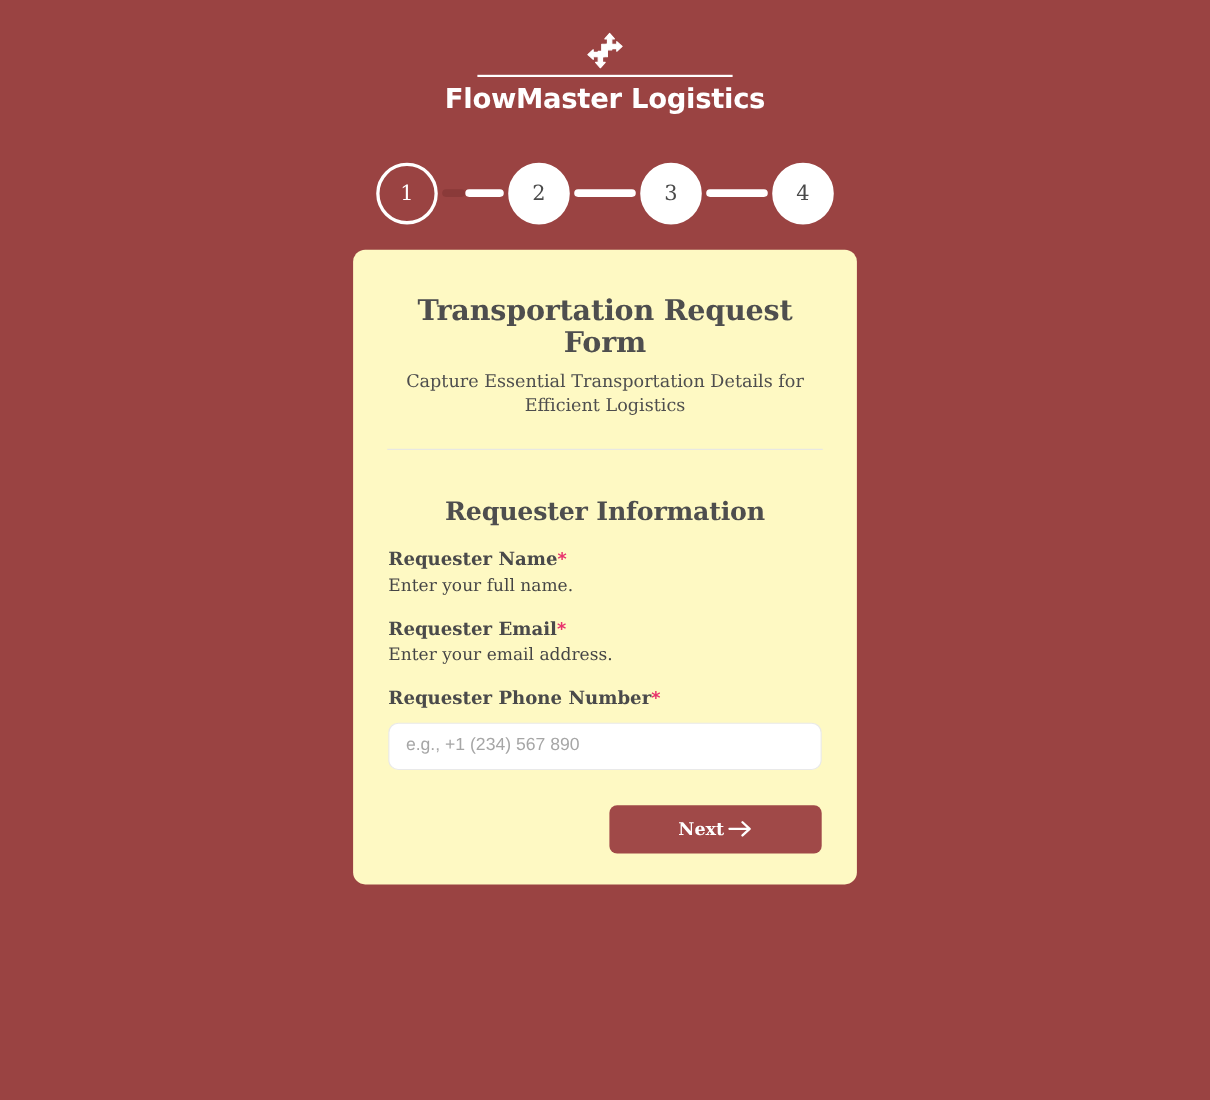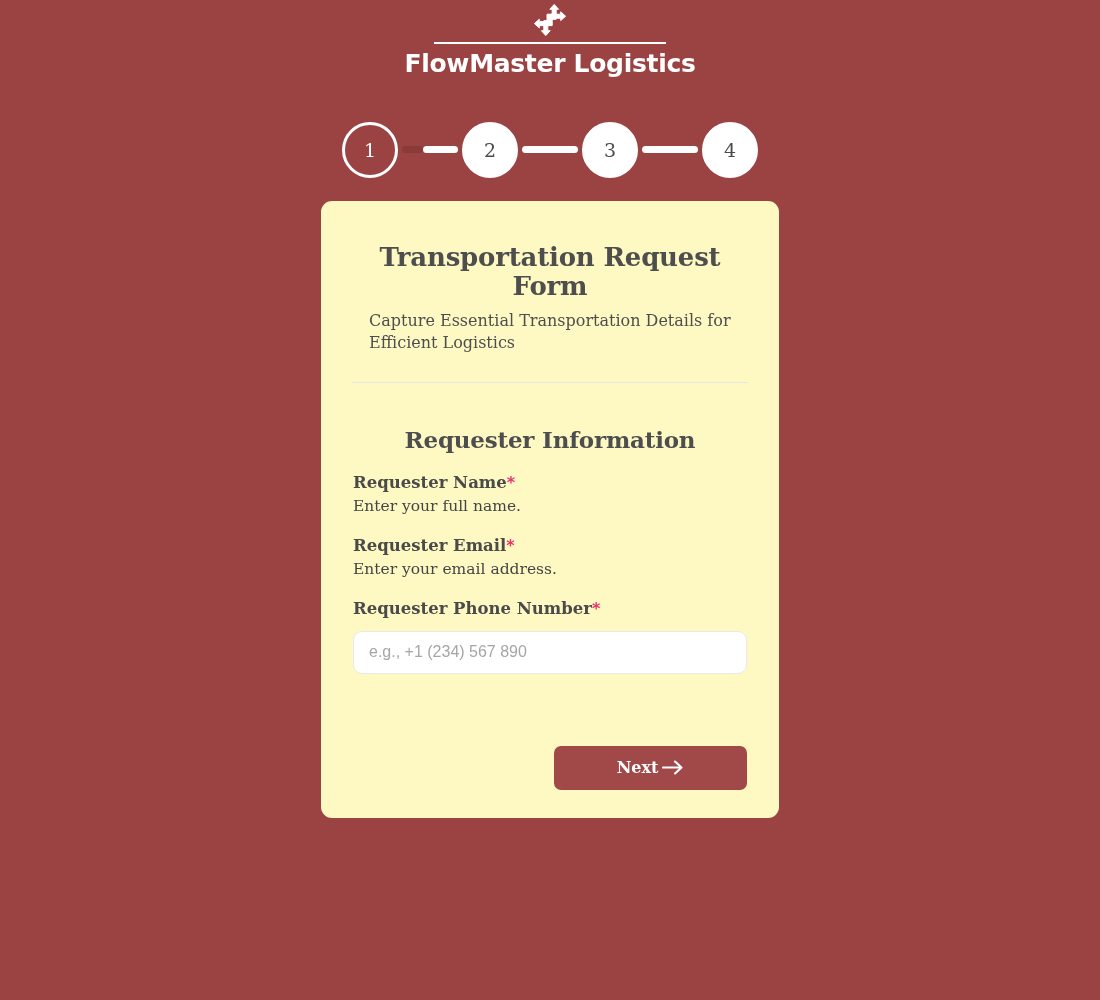--- a/index.html
+++ b/index.html
@@ -13,20 +13,21 @@
 
   body {
     background: #9a4342;
     font-family: "Liberation Sans", sans-serif;
     -webkit-font-smoothing: antialiased;
   }
 
   
   .brand {
     width: 100%;
+    padding-top: 26px;
     display: flex;
     flex-direction: column;
     align-items: center;
   }
 
   .brand-icon {
     width: 40px;
     height: 40px;
     display: block;
     margin-bottom: 2px;
@@ -121,21 +122,21 @@
     color: #4e4e4e;
     text-align: center;
     letter-spacing: -0.2px;
     line-height: 1.15;
   }
 
   .card-subtitle {
     font-family: "DejaVu Serif", serif;
     font-size: 16px;
     color: #4e4e4e;
-    text-align: left;
+    text-align: center;
     line-height: 1.35;
     margin-top: 8px;
     padding: 0 18px;
   }
 
   .divider {
     height: 1px;
     background: #e6e6e6;
     margin: 29px 1px 0 1px;
   }
@@ -215,21 +216,20 @@
     width: 193px;
     height: 44px;
     display: flex;
     align-items: center;
     justify-content: center;
     gap: 4px;
     cursor: pointer;
     font-family: "DejaVu Serif", serif;
     font-weight: bold;
     font-size: 16px;
-    margin-top: 40px;
   }
 
   .next-arrow {
     display: inline-flex;
     align-items: center;
   }
 </style>
 </head>
 <body>
 

